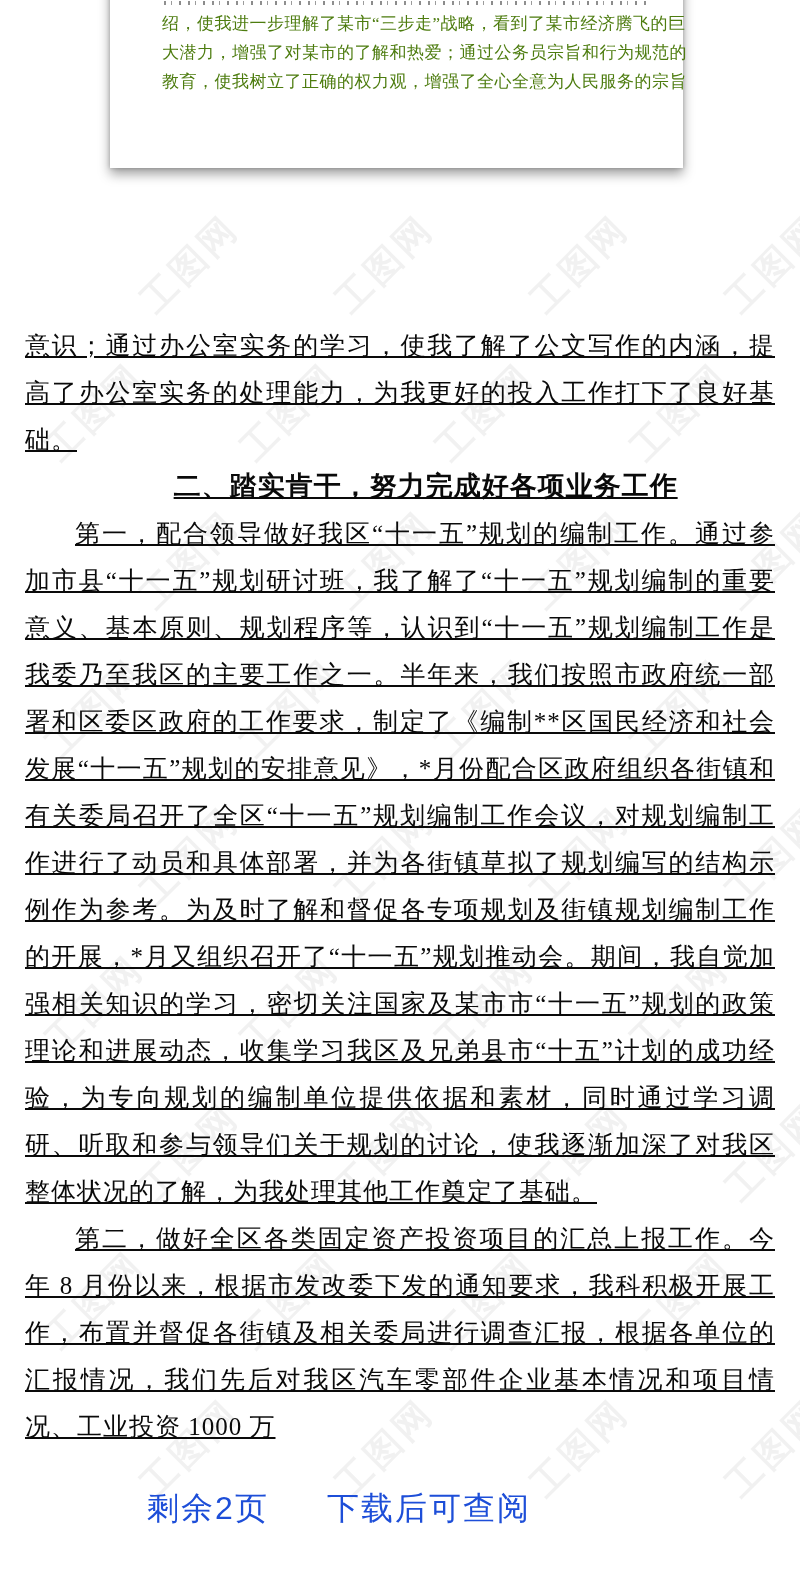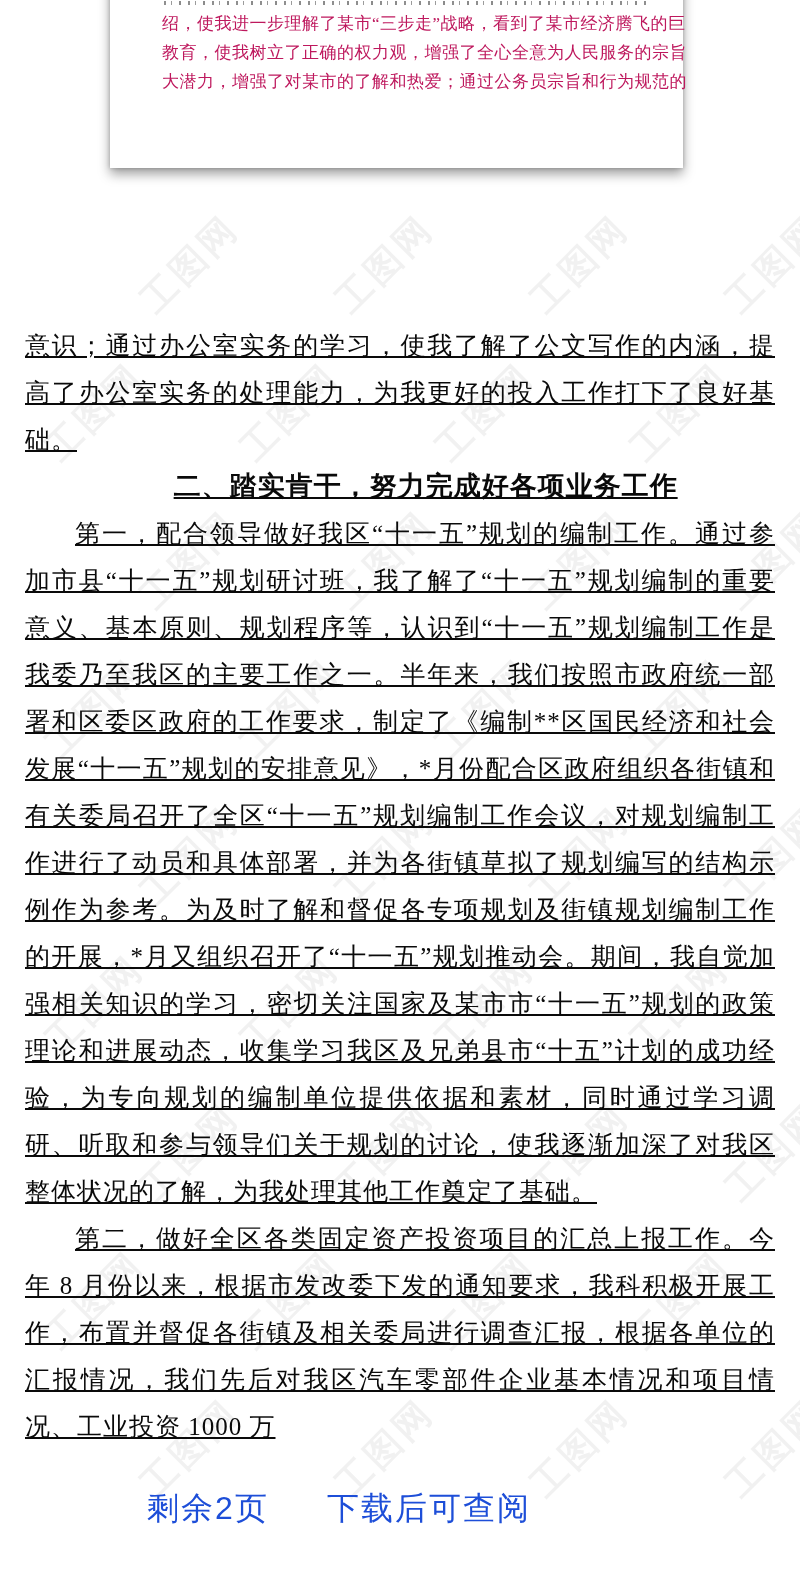--- a/index.html
+++ b/index.html
@@ -51,21 +51,21 @@
     margin: 0 2px 4px 2px;
     background: repeating-linear-gradient(90deg,
       #6a6a6a 0 2px, transparent 2px 7px,
       #7a7a7a 7px 8px, transparent 8px 15px,
       #646464 15px 17px, transparent 17px 24px);
     opacity: 0.75;
   }
   .card-line {
     font-size: 17px;
     line-height: 29px;
-    color: #be185d;
+    color: #4d7c0f;
     text-align: justify;
     text-align-last: justify;
     white-space: nowrap;
     letter-spacing: 0.5px;
   }
 
   
   .doc-body {
     position: absolute;
     left: 25px;
@@ -144,22 +144,22 @@
     <span class="wm" style="left: 130px; top: 1424px; opacity: 0.05;">工图网</span>
     <span class="wm" style="left: 325px; top: 1424px; opacity: 0.05;">工图网</span>
     <span class="wm" style="left: 520px; top: 1424px; opacity: 0.05;">工图网</span>
     <span class="wm" style="left: 715px; top: 1424px; opacity: 0.05;">工图网</span>
   </div>
 
 <div class="preview-card">
   <div class="card-spacer"></div>
   <div class="clipped-tips"></div>
   <div class="card-line">绍，使我进一步理解了某市“三步走”战略，看到了某市经济腾飞的巨</div>
+  <div class="card-line">大潜力，增强了对某市的了解和热爱；通过公务员宗旨和行为规范的</div>
   <div class="card-line">教育，使我树立了正确的权力观，增强了全心全意为人民服务的宗旨</div>
-  <div class="card-line">大潜力，增强了对某市的了解和热爱；通过公务员宗旨和行为规范的</div>
 </div>
 
 <div class="doc-body">
   <p>意识；通过办公室实务的学习，使我了解了公文写作的内涵，提高了办公室实务的处理能力，为我更好的投入工作打下了良好基础。</p>
   <p class="heading">二、踏实肯干，努力完成好各项业务工作</p>
   <p class="indent">第一，配合领导做好我区“十一五”规划的编制工作。通过参加市县“十一五”规划研讨班，我了解了“十一五”规划编制的重要意义、基本原则、规划程序等，认识到“十一五”规划编制工作是我委乃至我区的主要工作之一。半年来，我们按照市政府统一部署和区委区政府的工作要求，制定了《编制**区国民经济和社会发展“十一五”规划的安排意见》，*月份配合区政府组织各街镇和有关委局召开了全区“十一五”规划编制工作会议，对规划编制工作进行了动员和具体部署，并为各街镇草拟了规划编写的结构示例作为参考。为及时了解和督促各专项规划及街镇规划编制工作的开展，*月又组织召开了“十一五”规划推动会。期间，我自觉加强相关知识的学习，密切关注国家及某市市“十一五”规划的政策理论和进展动态，收集学习我区及兄弟县市“十五”计划的成功经验，为专向规划的编制单位提供依据和素材，同时通过学习调研、听取和参与领导们关于规划的讨论，使我逐渐加深了对我区整体状况的了解，为我处理其他工作奠定了基础。</p>
   <p class="indent">第二，做好全区各类固定资产投资项目的汇总上报工作。今年 8 月份以来，根据市发改委下发的通知要求，我科积极开展工作，布置并督促各街镇及相关委局进行调查汇报，根据各单位的汇报情况，我们先后对我区汽车零部件企业基本情况和项目情况、工业投资 1000 万</p>
 </div>
 
 <div class="footer-hint">

